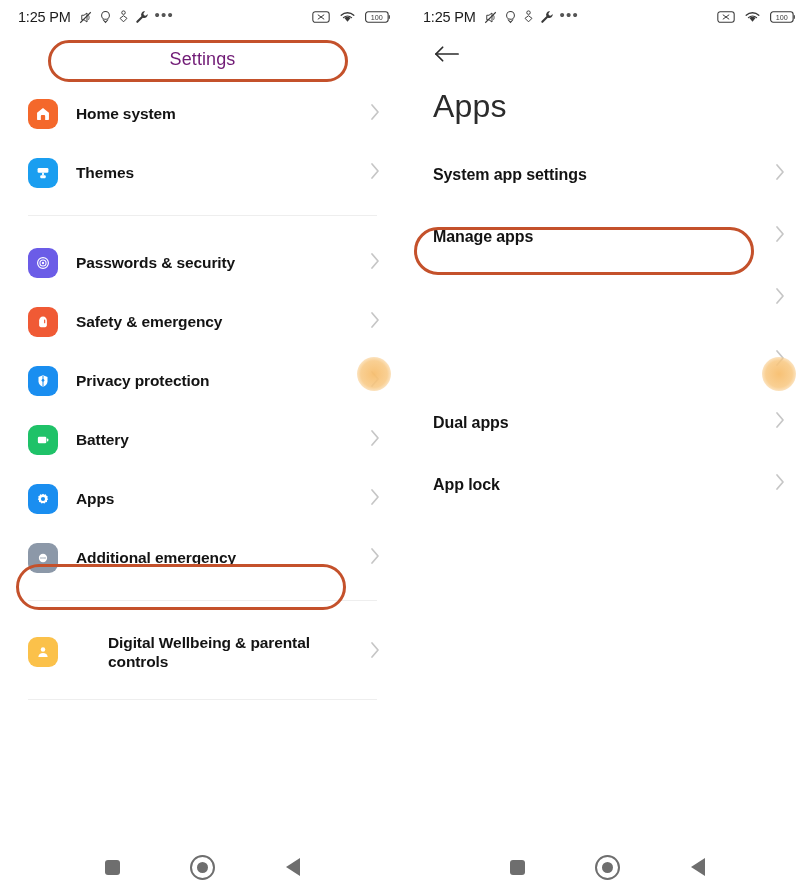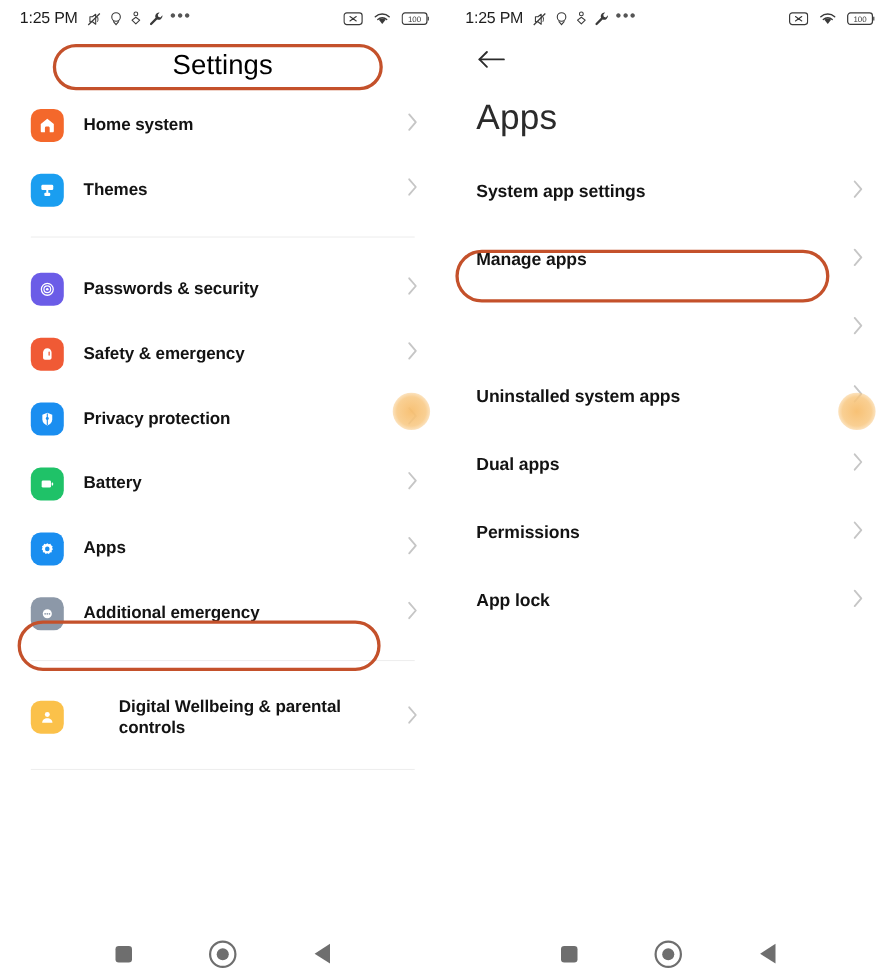--- a/index.html
+++ b/index.html
@@ -63,23 +63,23 @@
     line-height: 6px;
     padding-bottom: 5px;
   }
 
   
   .settings-title {
     height: 50px;
     display: flex;
     align-items: center;
     justify-content: center;
-    font-size: 25px;
+    font-size: 18px;
     font-weight: 400;
-    color: #000000;
+    color: #701a75;
     position: relative;
     letter-spacing: 0.1px;
   }
 
   
   .list { padding: 0; }
   .row {
     display: flex;
     align-items: center;
     height: 59px;
@@ -508,37 +508,28 @@
         </span>
       </div>
       <div class="row-plain">
         <span class="chevron">
           <svg width="11" height="18" viewBox="0 0 11 18">
               <path d="M2 2l6 7-6 7" fill="none" stroke="#c6c6c6" stroke-width="1.7" stroke-linecap="round" stroke-linejoin="round"></path>
             </svg>
         </span>
       </div>
       <div class="row-plain">
-        <span class="row-label">Uninstalled system apps</span>
         <span class="chevron">
           <svg width="11" height="18" viewBox="0 0 11 18">
               <path d="M2 2l6 7-6 7" fill="none" stroke="#c6c6c6" stroke-width="1.7" stroke-linecap="round" stroke-linejoin="round"></path>
             </svg>
         </span>
       </div>
       <div class="row-plain">
         <span class="row-label">Dual apps</span>
-        <span class="chevron">
-          <svg width="11" height="18" viewBox="0 0 11 18">
-              <path d="M2 2l6 7-6 7" fill="none" stroke="#c6c6c6" stroke-width="1.7" stroke-linecap="round" stroke-linejoin="round"></path>
-            </svg>
-        </span>
-      </div>
-      <div class="row-plain">
-        <span class="row-label">Permissions</span>
         <span class="chevron">
           <svg width="11" height="18" viewBox="0 0 11 18">
               <path d="M2 2l6 7-6 7" fill="none" stroke="#c6c6c6" stroke-width="1.7" stroke-linecap="round" stroke-linejoin="round"></path>
             </svg>
         </span>
       </div>
       <div class="row-plain">
         <span class="row-label">App lock</span>
         <span class="chevron">
           <svg width="11" height="18" viewBox="0 0 11 18">

